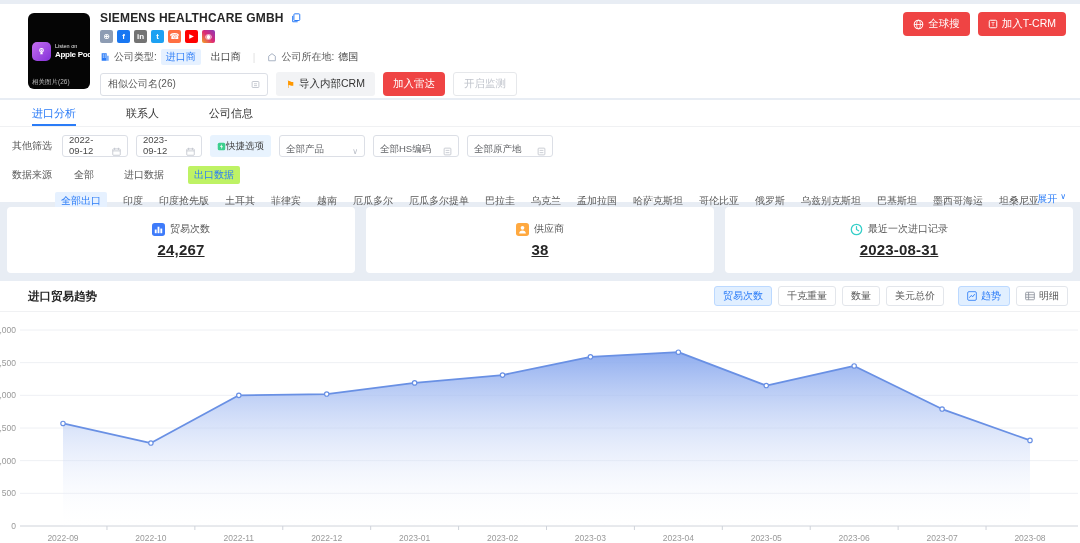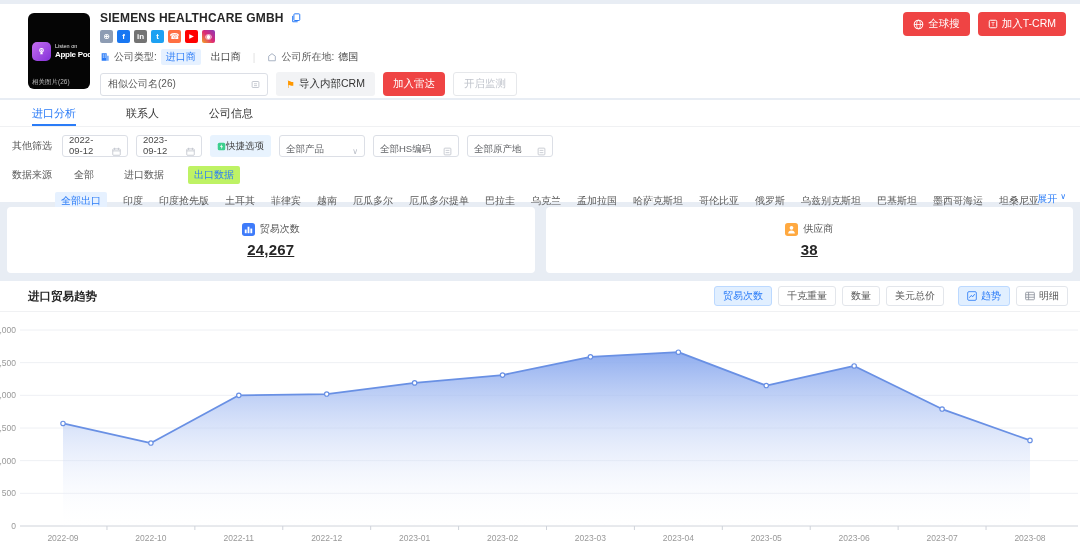--- a/index.html
+++ b/index.html
@@ -322,20 +322,32 @@
           <span style="display: flex;">
             <svg width="13" height="13" viewBox="0 0 14 14">
               <rect width="14" height="14" rx="3" fill="#ffa940"></rect>
               <circle cx="7" cy="5.2" r="2" fill="#fff"></circle>
               <path d="M3.4 11.2 c0-2 1.6-3.2 3.6-3.2 s3.6 1.2 3.6 3.2 Z" fill="#fff"></path>
             </svg>
           </span>
           <span>供应商</span>
         </div>
         <div class="card-value">38</div>
+      </div>
+      <div class="card">
+        <div class="card-label">
+          <span style="display: flex;">
+            <svg width="13" height="13" viewBox="0 0 14 14">
+              <circle cx="7" cy="7" r="5.6" fill="none" stroke="#36cfc9" stroke-width="1.4"></circle>
+              <path d="M7 3.8 V7 l2.3 1.4" fill="none" stroke="#36cfc9" stroke-width="1.3" stroke-linecap="round"></path>
+            </svg>
+          </span>
+          <span>最近一次进口记录</span>
+        </div>
+        <div class="card-value">2023-08-31</div>
       </div>
     </section>
 
   <section class="sec-chart">
     <div class="chart-head">
       <span class="ctitle">进口贸易趋势</span>
       <div class="ctools">
         <div class="btn-group">
             <button class="mbtn active">贸易次数</button>
             <button class="mbtn">千克重量</button>

